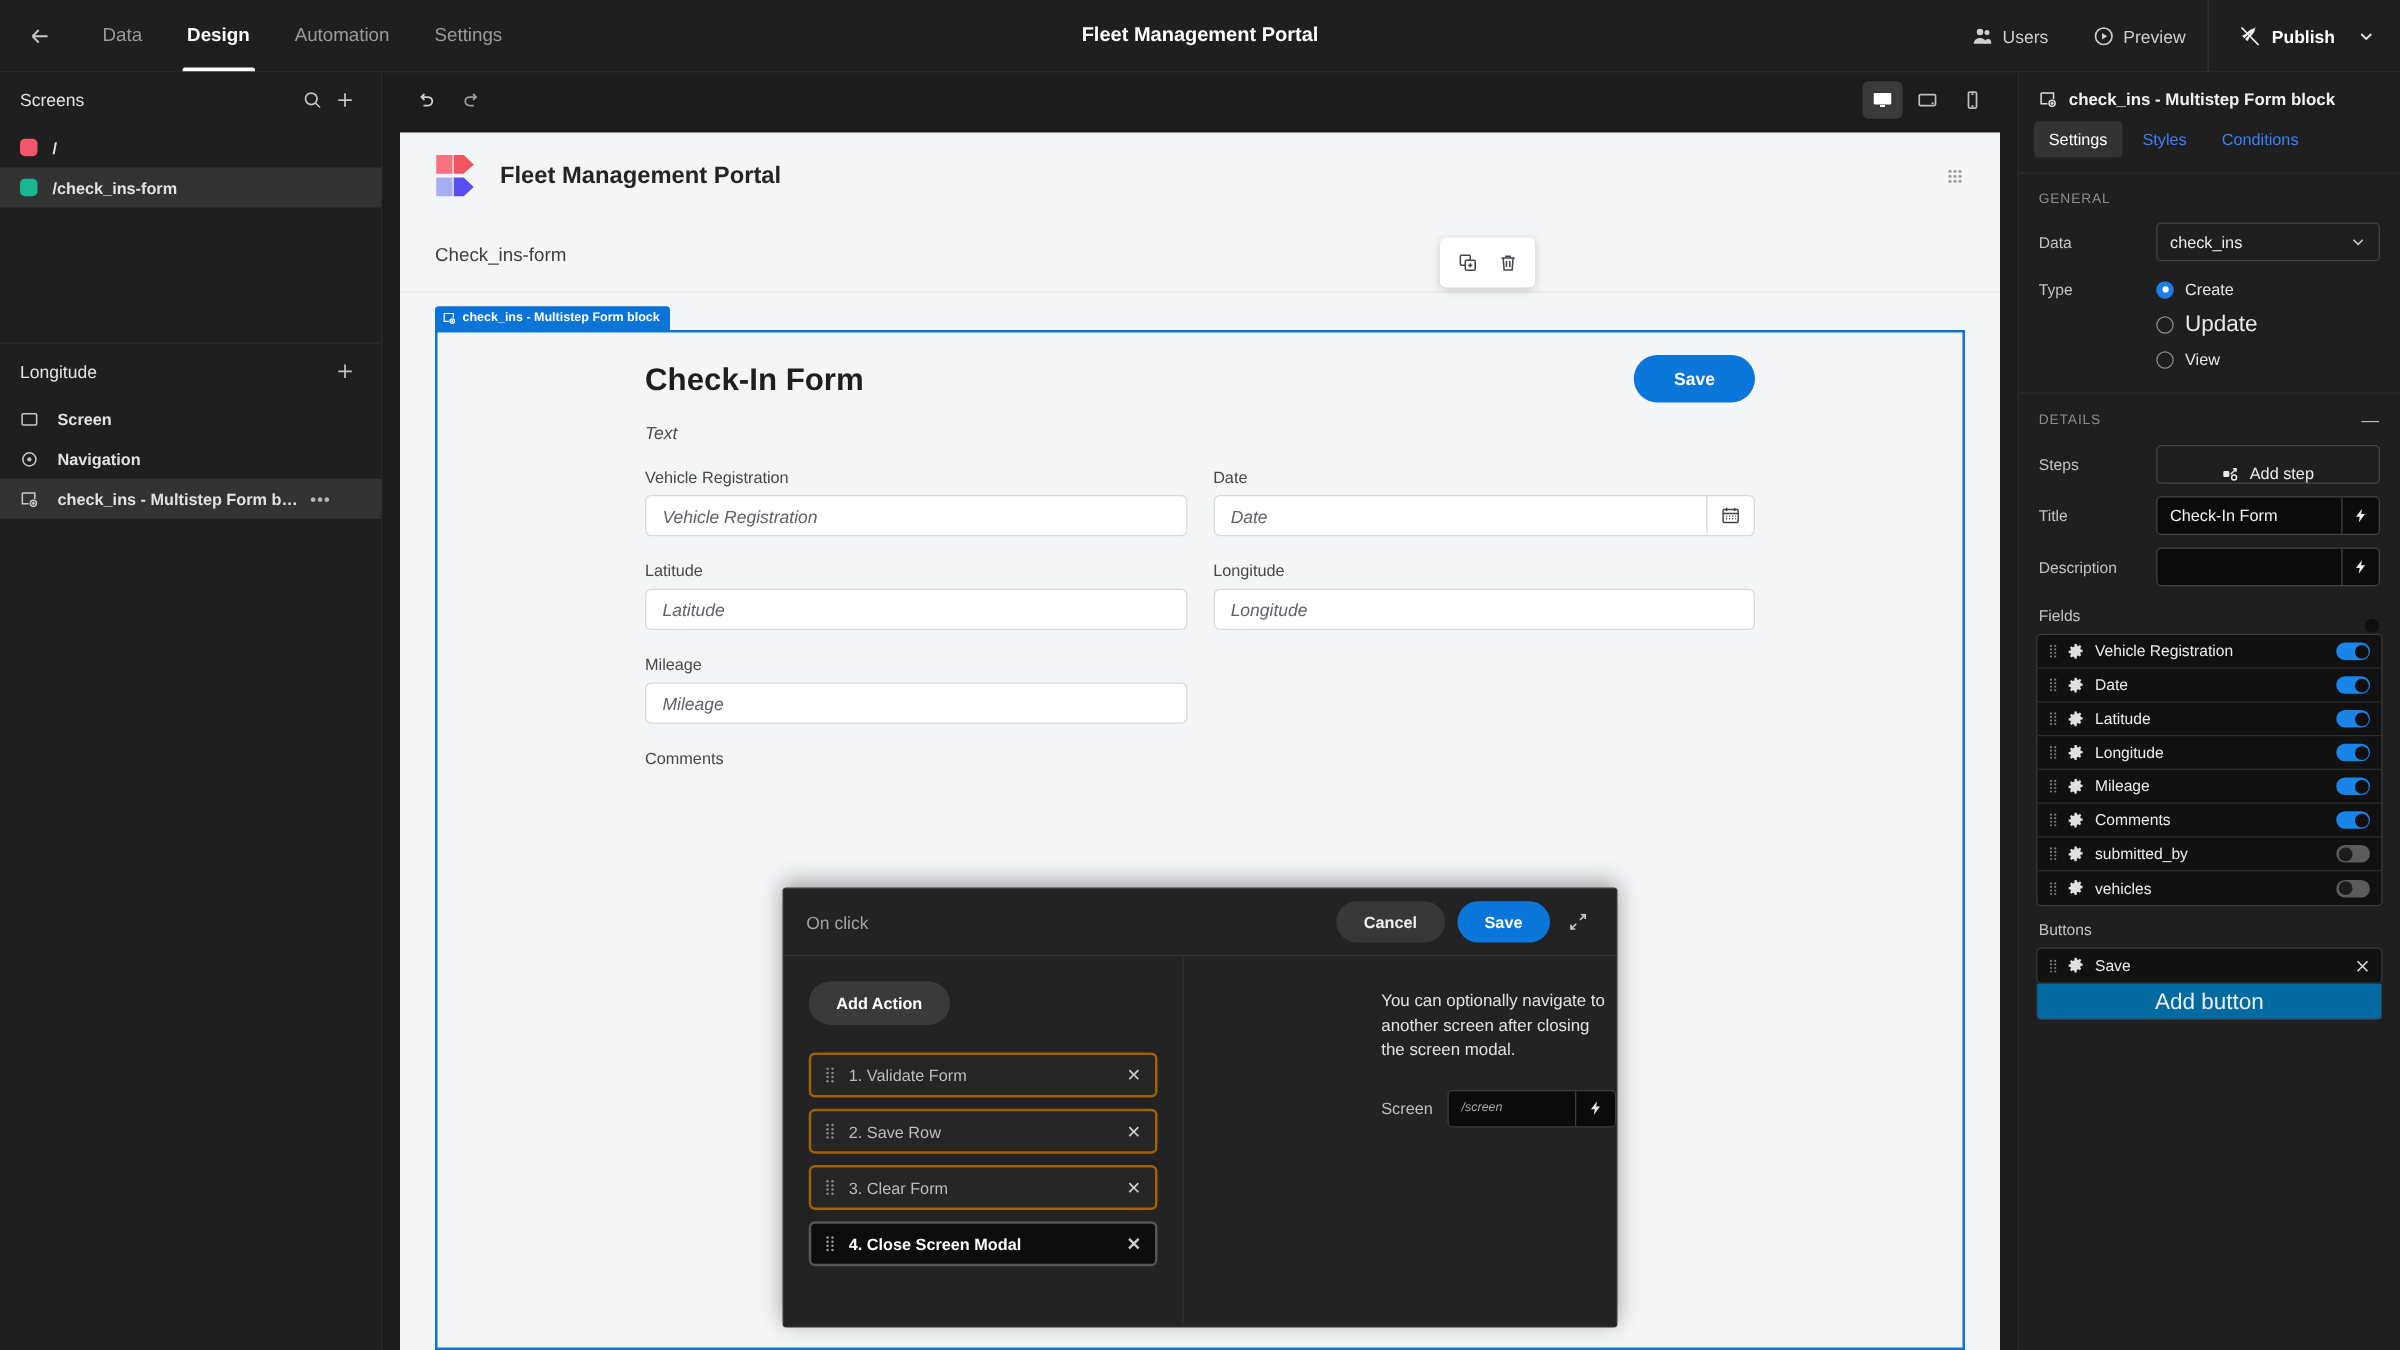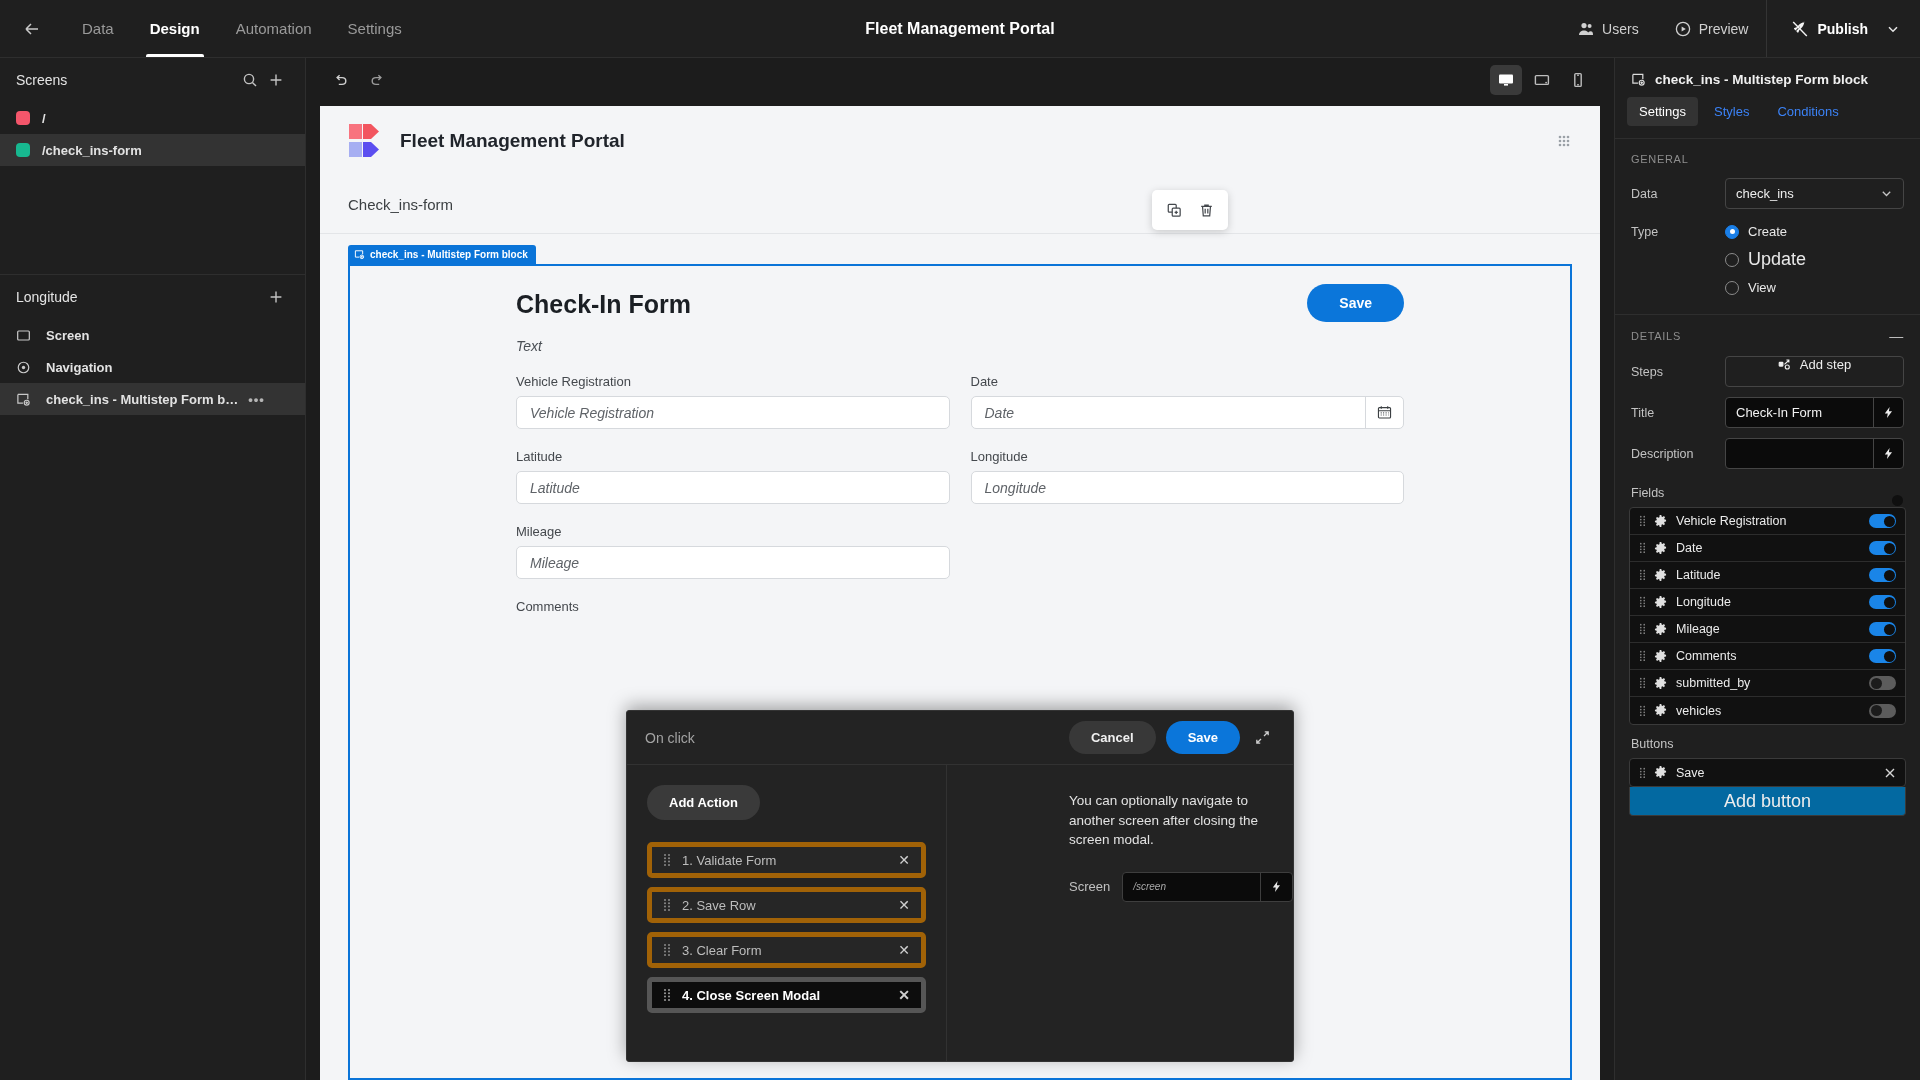--- a/index.html
+++ b/index.html
@@ -180,32 +180,32 @@
   }
   #drawer-title { font-size: 14px; color: #a3a3a3; }
   #drawer-actions { margin-left: auto; display: flex; align-items: center; gap: 10px; }
   .btn-pill {
     border: none; border-radius: 20px; padding: 9px 22px;
     font-size: 13px; font-weight: bold; cursor: pointer;
   }
   .btn-cancel { background: #383838; color: #f0f0f0; }
   .btn-save { background: #0b76da; color: #fff; }
   #expand-ic { color: #cfcfcf; cursor: pointer; padding: 0 4px; display: flex; }
-  #drawer-body { flex: 1; display: flex; min-height: 0; }
+  #drawer-body { flex: 1; display: flex; min-height: 0; gap: 36px; }
   #drawer-left {
     width: 320px; border-right: 1px solid #323232; padding: 20px 20px;
   }
   #add-action {
     background: #3a3a3a; color: #fff; font-weight: bold; font-size: 13px;
     border: none; border-radius: 18px; padding: 10px 22px; cursor: pointer;
   }
   #action-list { margin-top: 22px; display: flex; flex-direction: column; gap: 9px; }
   .action-item {
     height: 36px; display: flex; align-items: center;
-    border: 5px solid #a16207; border-radius: 5px; background: #262626;
+    border: 2px solid #a16207; border-radius: 5px; background: #262626;
     padding: 0 11px; font-size: 13px; color: #bdbdbd; cursor: pointer;
   }
   .action-item.selected { background: #0d0d0d; color: #fff; font-weight: bold; border-color: #565656; }
   .action-item .drag { color: #8a8a8a; margin-right: 11px; line-height: 0; flex: none; }
   .action-item .x { margin-left: auto; color: #cfcfcf; font-size: 14px; }
   #drawer-right { flex: 1; padding: 26px 0 0 0; }
   #dr-inner { max-width: 430px; margin-left: 122px; }
   #dr-note { font-size: 13.5px; color: #e2e2e2; line-height: 1.45; }
   #dr-screen-row { display: flex; align-items: center; gap: 12px; margin-top: 22px; }
   #dr-screen-label { font-size: 13px; color: #c0c0c0; }
@@ -253,21 +253,21 @@
   .select-box .chev { margin-left: auto; color: #c6c6c6; }
   .radio {
     width: 14px; height: 14px; border-radius: 50%; border: 1.5px solid #8b8b8b; flex: none;
     display: flex; align-items: center; justify-content: center;
   }
   .radio.on { border-color: #1a7fe8; background: #1a7fe8; }
   .radio.on::after { content: ""; width: 5px; height: 5px; border-radius: 50%; background: #fff; }
   .btn-outline {
     border: 1px solid #454545; border-radius: 4px; background: transparent;
     height: 31px; width: 100%; color: #ededed; font-size: 13px; cursor: pointer;
-    display: flex; align-items: flex-start; justify-content: center; gap: 8px;
+    display: flex; align-items: flex-end; justify-content: center; gap: 8px;
   }
   .field-input {
     display: flex; align-items: stretch; height: 31px;
     border: 1px solid #454545; border-radius: 4px; background: #0b0b0b; overflow: hidden;
   }
   .field-input .v { flex: 1; display: flex; align-items: center; padding: 0 10px; font-size: 13px; color: #f2f2f2; }
   .field-input .bolt {
     width: 30px; border-left: 1px solid #454545; display: flex;
     align-items: center; justify-content: center; color: #ededed; cursor: pointer; flex: none;
   }

